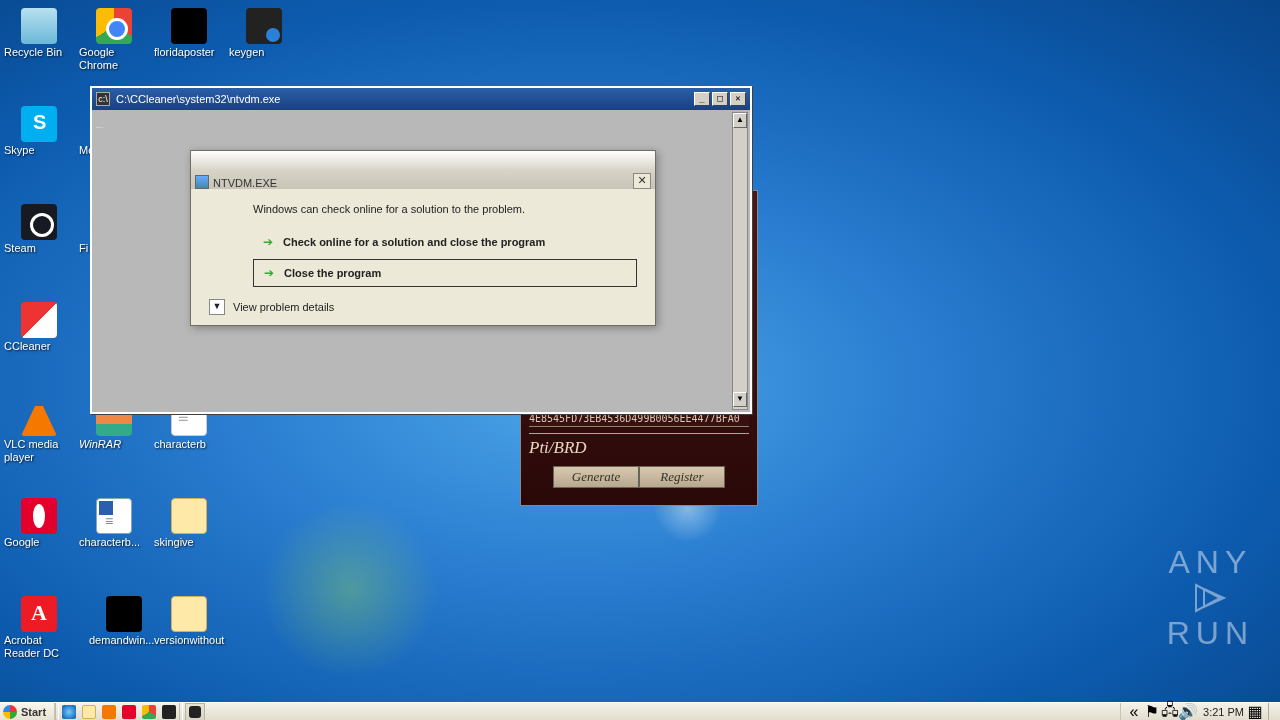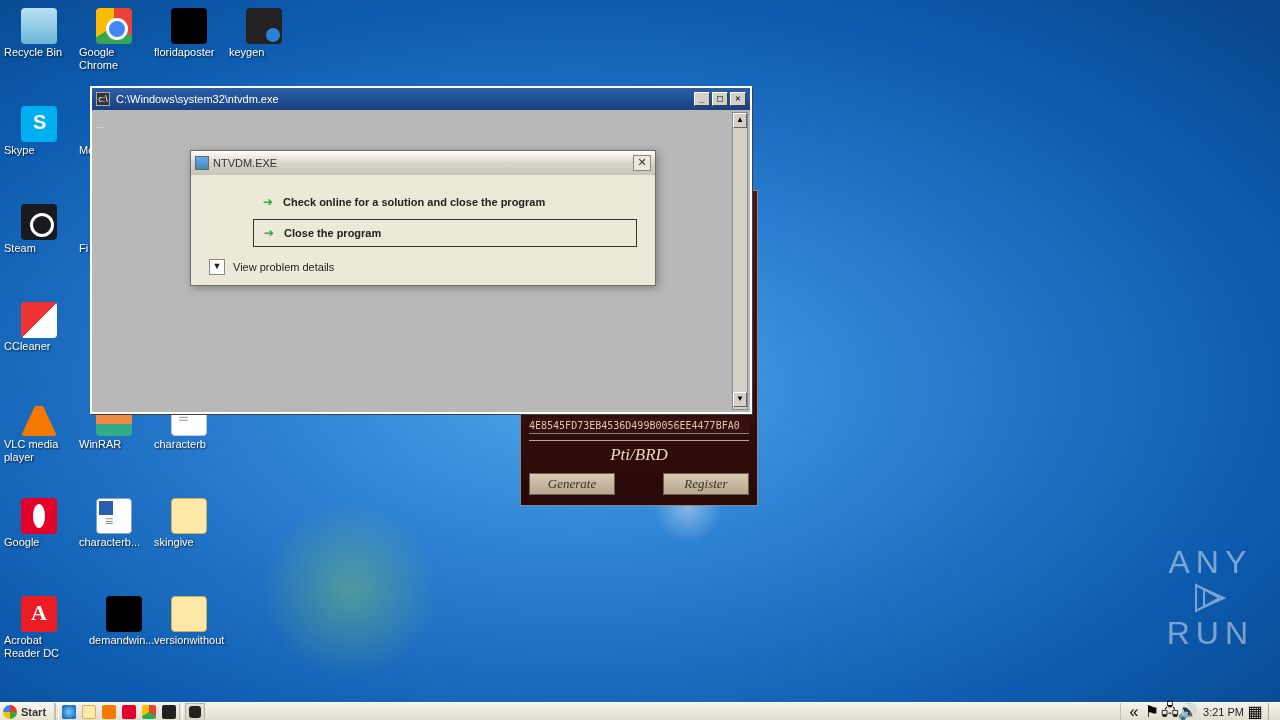--- a/index.html
+++ b/index.html
@@ -43,25 +43,25 @@
 .ico-doc::before { content:""; position:absolute; top:2px; left:2px; width:14px; height:14px; background:#2a5fb0; }
 .ico-doc::after { content:"≡"; position:absolute; bottom:4px; left:8px; color:#888; font-size:14px; }
 .ico-notepad { background:#fff; border:1px solid #ccc; }
 .ico-notepad::after { content:"≡"; display:block; color:#aaa; font-size:18px; padding:6px; }
 .ico-folder { background:#ffe9a8; border:1px solid #d4b055; border-radius:2px; }
 
 .keygen-win {
   position:absolute; left:520px; top:190px; width:238px; height:316px;
   background:linear-gradient(#4a1818,#2a0808); border:1px solid #888;
 }
-.keygen-body { position:absolute; bottom:0; left:0; right:0; padding:6px 8px 10px; }
+.keygen-body { position:absolute; bottom:0; left:0; right:0; padding:6px 8px 17px; }
 .keygen-body input { width:100%; background:rgba(60,20,20,0.6); color:#d8c5b0; border:none; border-bottom:1px solid #886; font-size:10px; padding:2px 0; font-family:monospace; }
 .keygen-hr { border:none; border-top:1px solid #aa9; margin:6px 0 4px; }
-.keygen-handle { text-align:center; color:#e8d8c0; font-style:italic; font-family:serif; font-size:17px; margin:4px 0 8px; }
-.keygen-btns { display:flex; justify-content:space-between; }
+.keygen-handle { text-align:left; color:#e8d8c0; font-style:italic; font-family:serif; font-size:17px; margin:4px 0 8px; }
+.keygen-btns { display:flex; justify-content:center; }
 .keygen-btns button { width:86px; height:22px; background:linear-gradient(#d8c8b0,#b8a890); border:1px solid #665; font-style:italic; font-family:serif; font-size:13px; color:#332; cursor:pointer; }
 
 .console-win {
   position:absolute; left:90px; top:86px; width:662px; height:328px;
   border:2px solid #fff;
   box-shadow:1px 1px 0 #404040;
 }
 .console-title {
   height:22px; background:linear-gradient(#2a5fa8,#1a4080);
   display:flex; align-items:center; padding:0 4px; color:#fff; font-size:11px;
@@ -74,22 +74,22 @@
 .console-scroll { position:absolute; right:2px; top:2px; width:16px; height:298px; background:#d4d0c8; border:1px solid #888; }
 .console-scroll .arr { height:15px; background:#d4d0c8; border:1px solid #fff; border-right-color:#666; border-bottom-color:#666; text-align:center; font-size:8px; line-height:12px; }
 .console-scroll .track { height:264px; }
 
 .error-dialog {
   position:absolute; left:190px; top:150px; width:466px;
   background:#ece9d8; border:1px solid #716f64;
   box-shadow:2px 2px 8px rgba(0,0,0,0.3);
 }
 .err-title {
-  height:24px; background:linear-gradient(#fff,#d8d4c8 50%,#c8c4b8);
-  display:flex; align-items:center; padding:0 4px; font-size:11px; color:#333;
+  height:38px; background:linear-gradient(#fff,#d8d4c8 50%,#c8c4b8);
+  display:flex; align-items:flex-end; padding:0 4px; font-size:11px; color:#333;
 }
 .err-title .ticon { width:14px; height:14px; margin-right:4px; background:linear-gradient(#6af,#48a); border:1px solid #666; }
 .err-title .spacer { flex:1; }
 .err-title .wbtn { width:18px; height:16px; background:#ece9d8; border:1px solid #888; text-align:center; font-size:11px; line-height:13px; cursor:pointer; }
 .err-body { padding:14px 18px 10px; font-size:11px; color:#222; }
 .err-head { display:flex; align-items:flex-start; margin-bottom:10px; }
 .err-icon { width:32px; height:32px; margin-right:12px; background:linear-gradient(#cde,#abd); border:1px solid #889; position:relative; flex-shrink:0; }
 .err-icon::after { content:""; position:absolute; left:4px; top:14px; width:22px; height:12px; background:#fff; border:1px solid #667; }
 .err-msg { font-weight:bold; padding-top:2px; }
 .err-sub { margin-left:44px; margin-bottom:14px; }
@@ -168,21 +168,21 @@
         <span class="lbl">Steam</span>
       </div>
       <div class="di" style="left: 0px; top: 294px;">
         <div class="ico ico-ccleaner"></div>
         <span class="lbl">CCleaner</span>
       </div>
       <div class="di" style="left: 0px; top: 392px;">
         <div class="ico ico-vlc"></div>
         <span class="lbl">VLC media player</span>
       </div>
-      <div class="di" style="left: 75px; top: 392px;">
+      <div class="di" style="left: 75px; top: 392px; font-style: italic;">
         <div class="ico ico-winrar"></div>
         <span class="lbl">WinRAR</span>
       </div>
       <div class="di" style="left: 150px; top: 392px;">
         <div class="ico ico-notepad"></div>
         <span class="lbl">characterb</span>
       </div>
       <div class="di" style="left: 0px; top: 490px;">
         <div class="ico ico-opera"></div>
         <span class="lbl">Google</span>
@@ -225,21 +225,21 @@
       <div class="keygen-btns">
         <button>Generate</button>
         <button>Register</button>
       </div>
     </div>
   </div>
 
   <div class="console-win">
     <div class="console-title">
       <div class="ticon">c:\</div>
-      <span>C:\Windows\system32\ntvdm.exe</span>
+      <span>C:\CCleaner\system32\ntvdm.exe</span>
       <div class="spacer"></div>
       <div class="wbtn">_</div>
       <div class="wbtn">□</div>
       <div class="wbtn">✕</div>
     </div>
     <div class="console-body">
       <div class="console-inner">_</div>
       <div class="console-scroll">
         <div class="arr">▲</div>
         <div class="track"></div>
@@ -249,20 +249,21 @@
   </div>
 
   <div class="error-dialog">
     <div class="err-title">
       <div class="ticon"></div>
       <span>NTVDM.EXE</span>
       <div class="spacer"></div>
       <div class="wbtn">✕</div>
     </div>
     <div class="err-body">
+      <div class="err-sub">Windows can check online for a solution to the problem.</div>
       <div class="err-options">
         <div class="err-opt">
           <span class="err-arrow">➔</span>
           <span class="err-opt-text">Check online for a solution and close the program</span>
         </div>
         <div class="err-opt boxed">
           <span class="err-arrow">➔</span>
           <span class="err-opt-text">Close the program</span>
         </div>
       </div>

